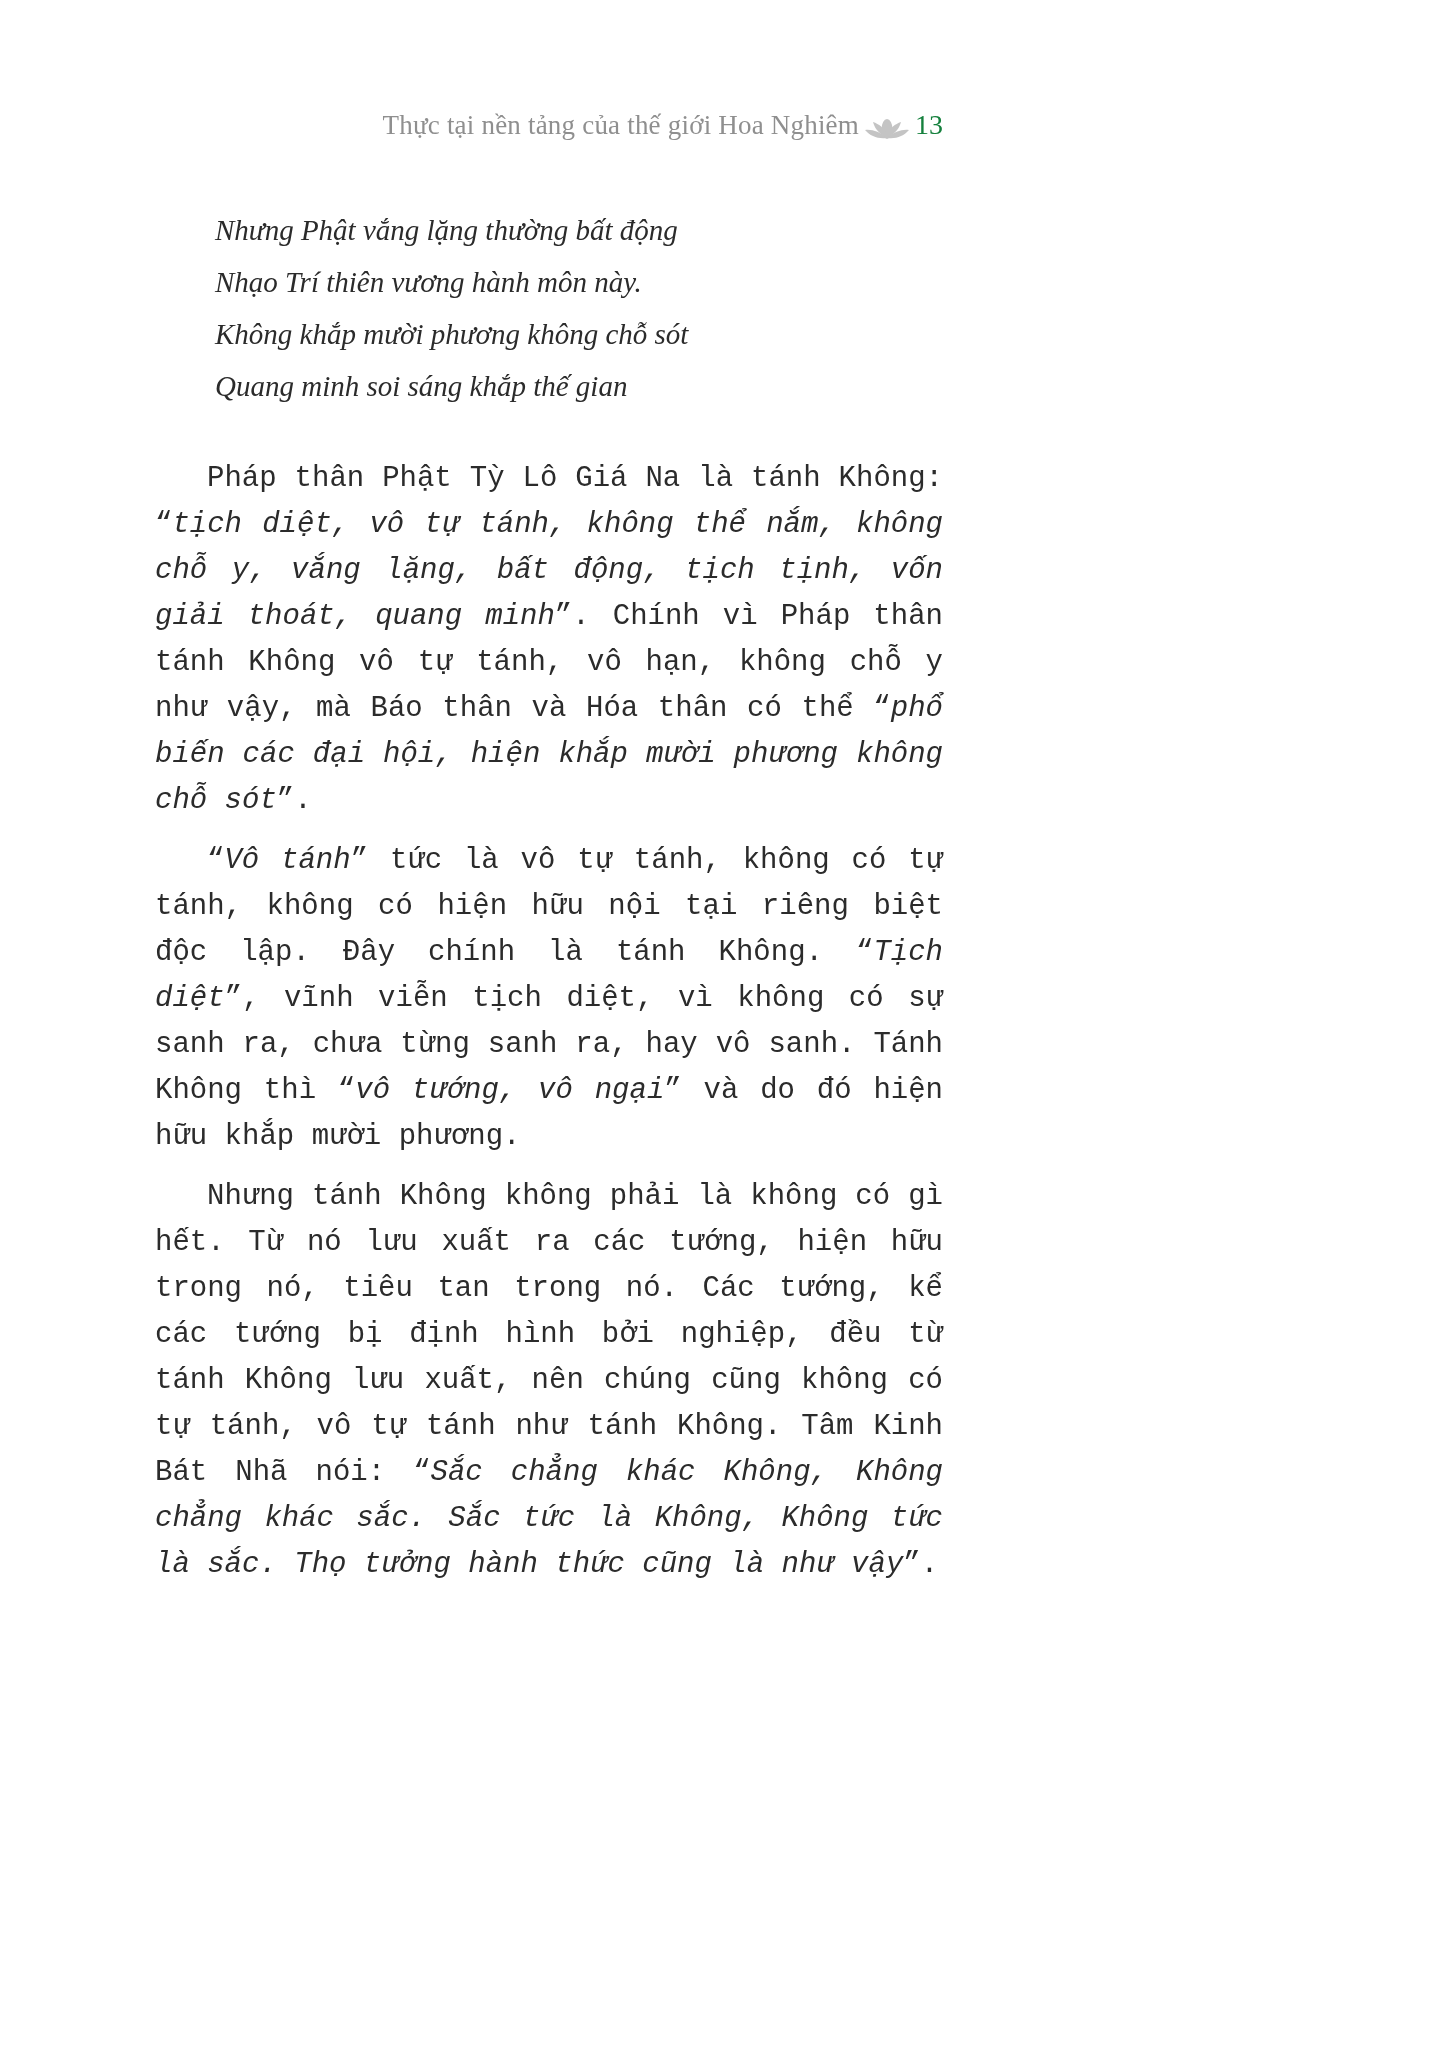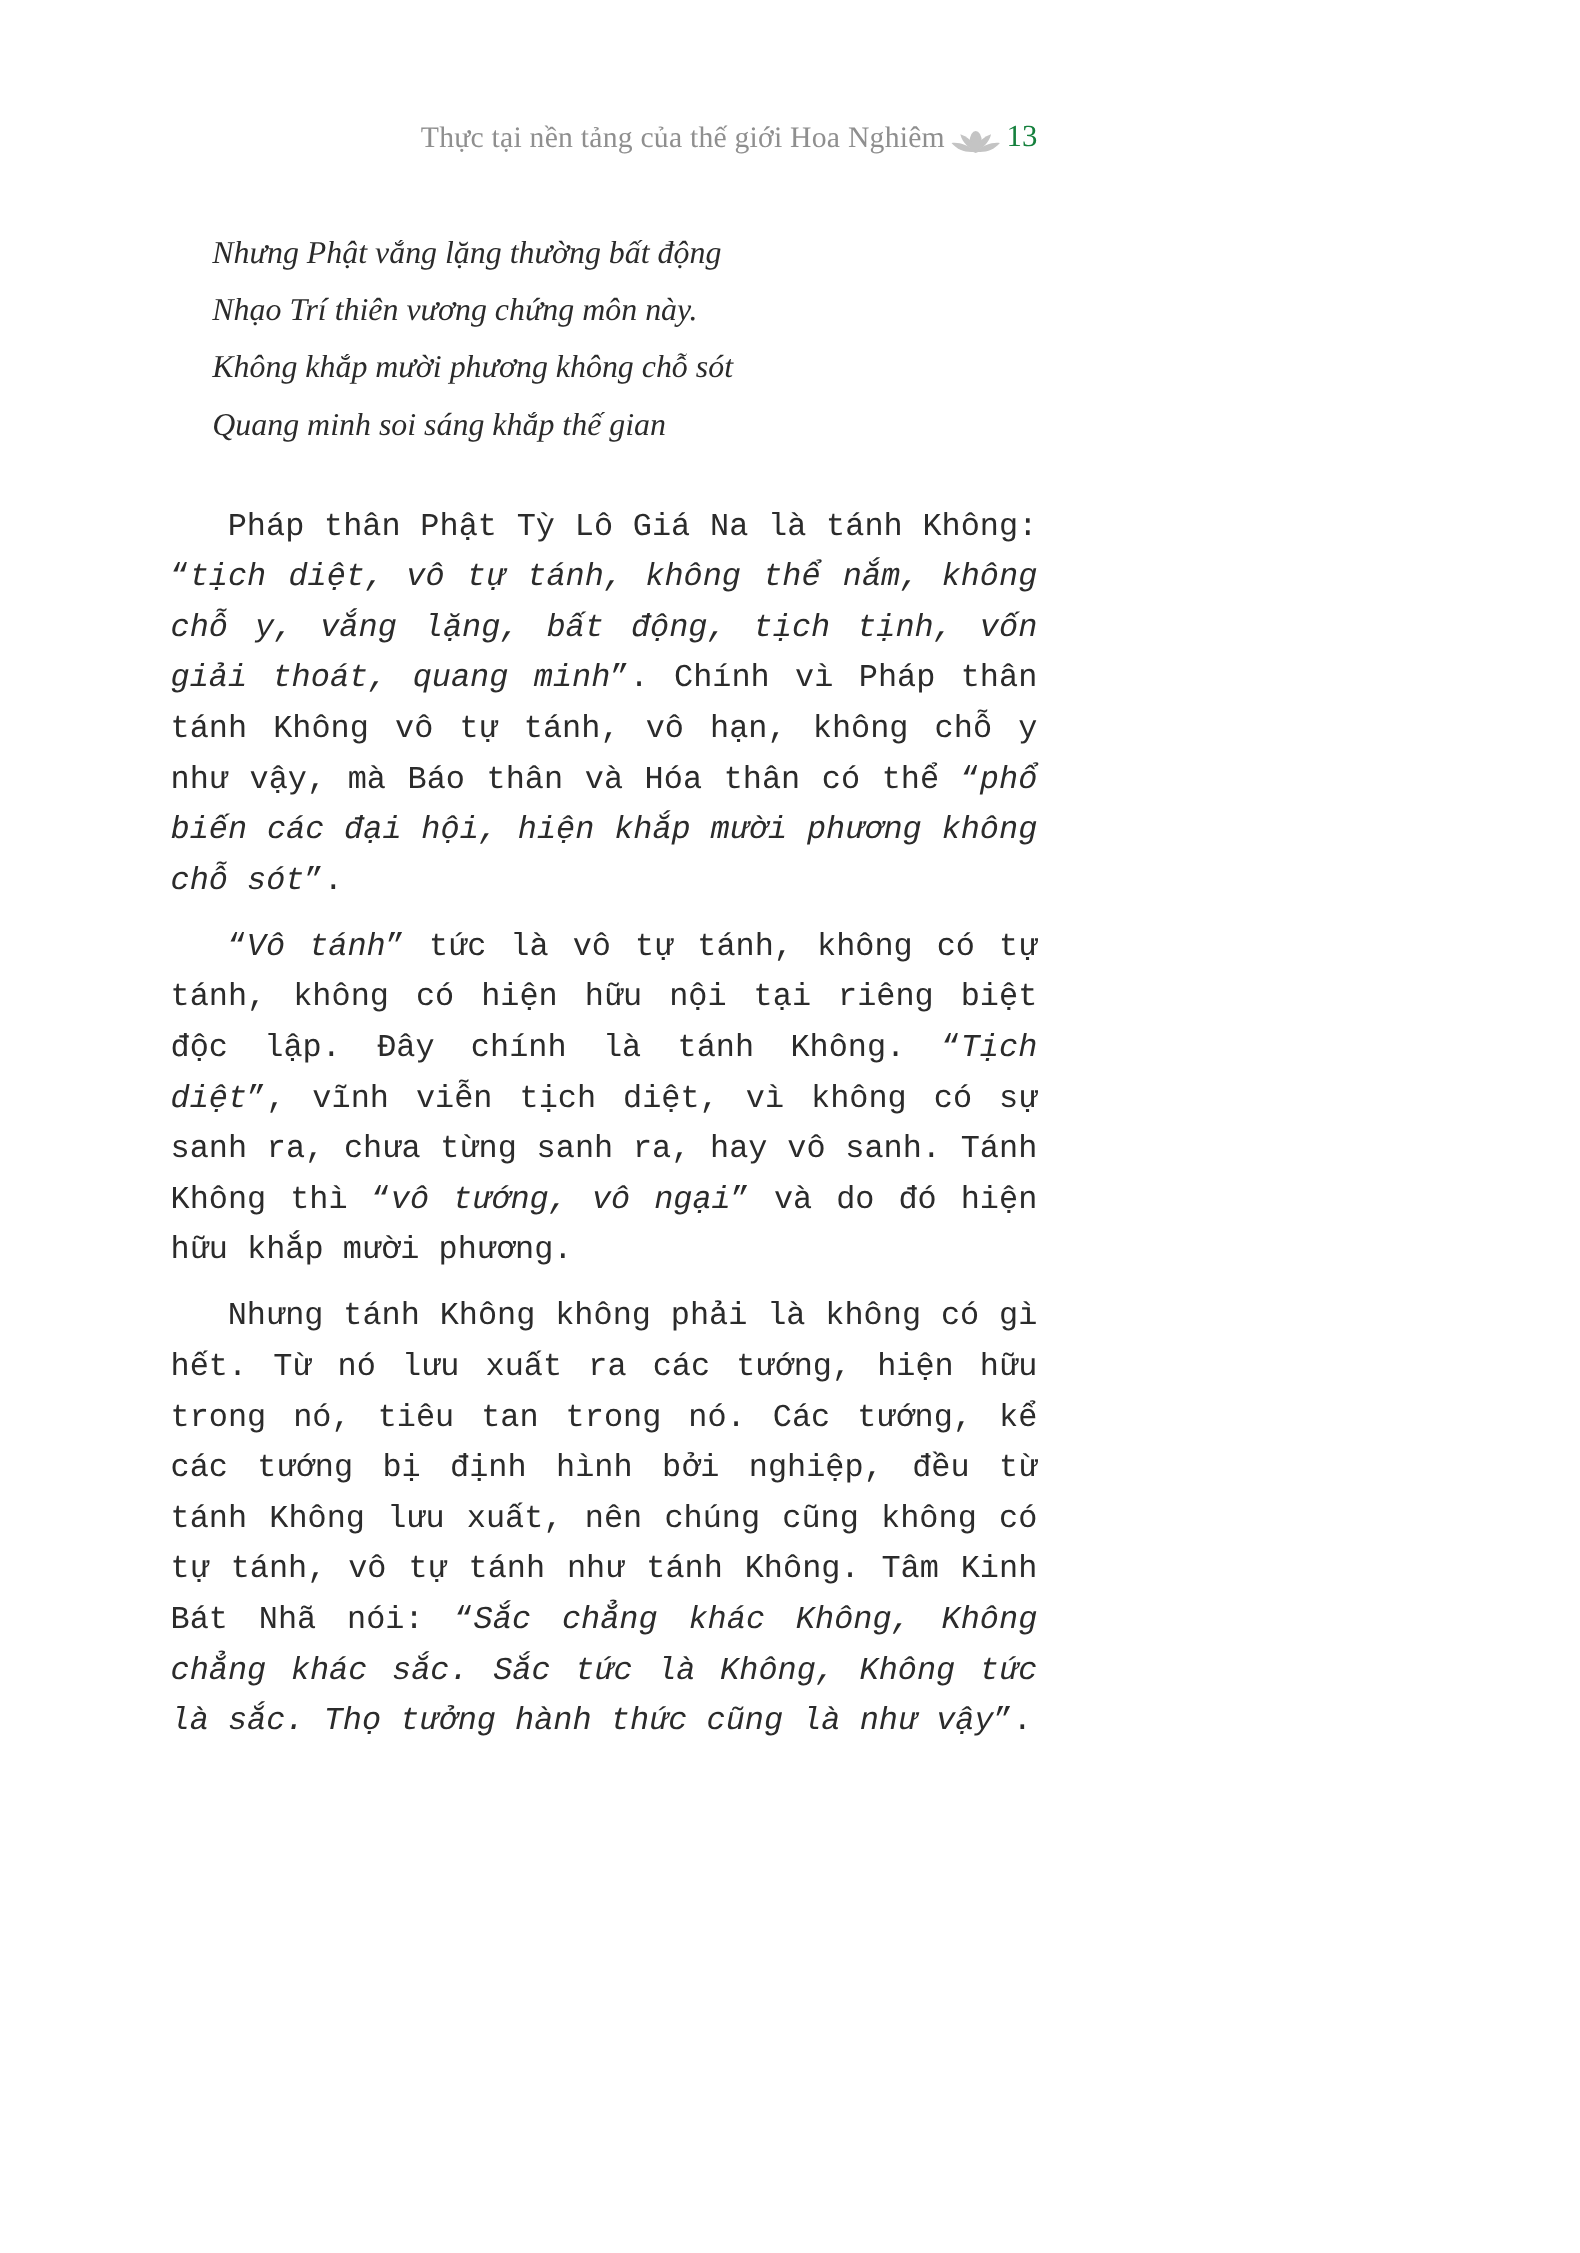--- a/index.html
+++ b/index.html
@@ -39,21 +39,21 @@
     display: inline-flex;
     align-items: center;
     transform: translateY(2px);
   }
   .page-header .page-num {
     color: #15803d;
     font-size: 28px;
   }
   .verse {
     margin-top: 62px;
-    margin-left: 38px;
+    margin-left: 60px;
     font-style: italic;
     font-size: 29px;
     line-height: 52px;
   }
   .verse .verse-line {
     white-space: nowrap;
   }
   .verse .verse-line.last {
     margin-top: 6px;
   }
@@ -89,21 +89,21 @@
             <path d="M23 24 C15 25 7 22 2 16 C9 15 17 18 23 23 Z"></path>
             <path d="M25 24 C33 25 41 22 46 16 C39 15 31 18 25 23 Z"></path>
           </g>
         </svg>
       </span>
       <span class="page-num">13</span>
     </header>
 
     <section class="verse">
       <div class="verse-line">Nhưng Phật vắng lặng thường bất động</div>
-      <div class="verse-line">Nhạo Trí thiên vương chứng môn này.</div>
+      <div class="verse-line">Nhạo Trí thiên vương hành môn này.</div>
       <div class="verse-line">Không khắp mười phương không chỗ sót</div>
       <div class="verse-line">Quang minh soi sáng khắp thế gian</div>
     </section>
 
     <section class="body-text">
 
     <p class="para"><span>Pháp thân Phật Tỳ Lô Giá Na là tánh Không: “</span><span class="it">tịch diệt, vô tự tánh, không thể nắm, không chỗ y, vắng lặng, bất động, tịch tịnh, vốn giải thoát, quang minh</span><span>”. Chính vì Pháp thân tánh Không vô tự tánh, vô hạn, không chỗ y như vậy, mà Báo thân và Hóa thân có thể “</span><span class="it">phổ biến các đại hội, hiện khắp mười phương không chỗ sót</span><span>”.</span></p>
         <p class="para"><span>“</span><span class="it">Vô tánh</span><span>” tức là vô tự tánh, không có tự tánh, không có hiện hữu nội tại riêng biệt độc lập. Đây chính là tánh Không. “</span><span class="it">Tịch diệt</span><span>”, vĩnh viễn tịch diệt, vì không có sự sanh ra, chưa từng sanh ra, hay vô sanh. Tánh Không thì “</span><span class="it">vô tướng, vô ngại</span><span>” và do đó hiện hữu khắp mười phương.</span></p>
         <p class="para"><span>Nhưng tánh Không không phải là không có gì hết. Từ nó lưu xuất ra các tướng, hiện hữu trong nó, tiêu tan trong nó. Các tướng, kể các tướng bị định hình bởi nghiệp, đều từ tánh Không lưu xuất, nên chúng cũng không có tự tánh, vô tự tánh như tánh Không. Tâm Kinh Bát Nhã nói: “</span><span class="it">Sắc chẳng khác Không, Không chẳng khác sắc. Sắc tức là Không, Không tức là sắc. Thọ tưởng hành thức cũng là như vậy</span><span>”.</span></p>
       </section>

